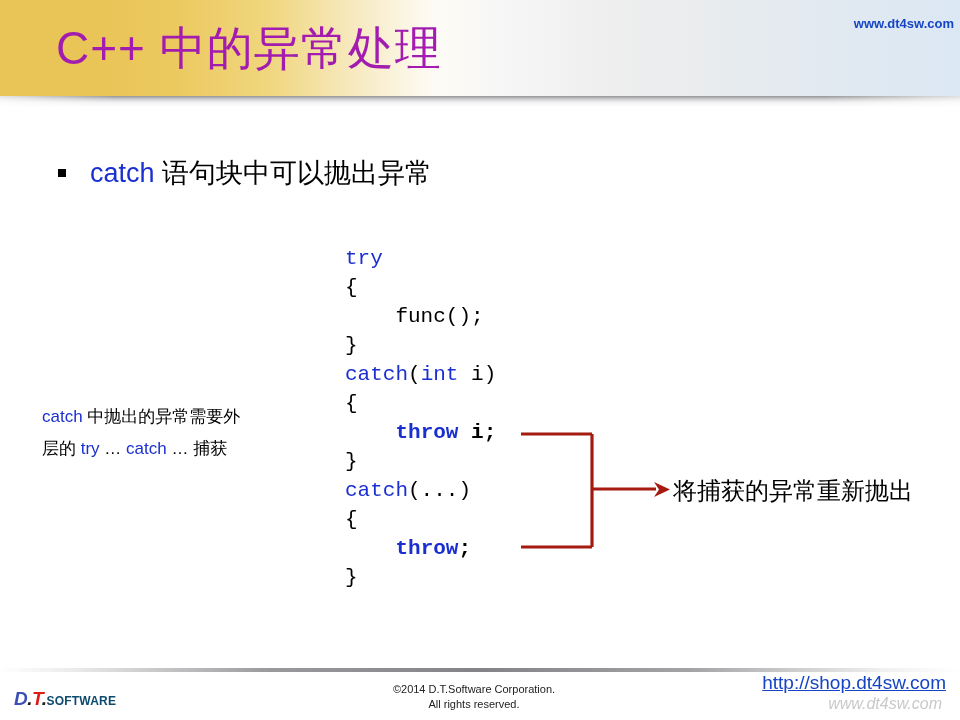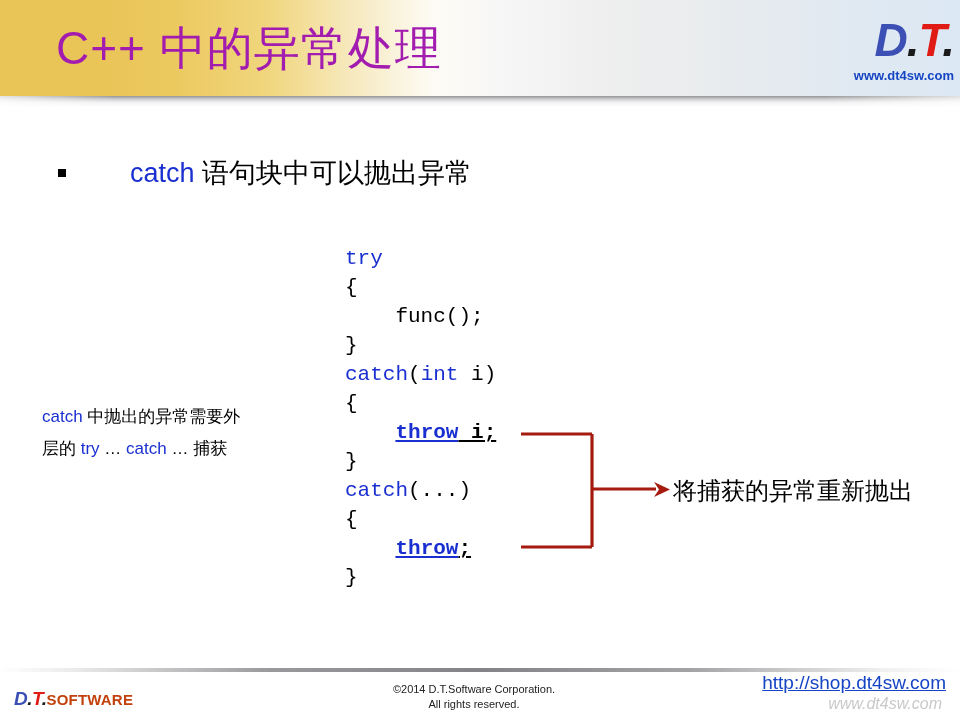--- a/index.html
+++ b/index.html
@@ -100,21 +100,20 @@
     margin-top: 2px;
   }
 
   
   .bullet-row {
     position: absolute;
     left: 58px;
     top: 156px;
     display: flex;
     align-items: baseline;
-    gap: 40px;
   }
   .bullet-marker {
     width: 8px;
     height: 8px;
     background: #000000;
     display: inline-block;
     margin-right: 24px;
     position: relative;
     top: -5px;
     flex: 0 0 auto;
@@ -134,21 +133,21 @@
     top: 244px;
     font-family: "Liberation Mono", "DejaVu Sans Mono", monospace;
     font-size: 21px;
     line-height: 29px;
     white-space: pre;
     color: #000000;
   }
   .code-line { white-space: pre; }
   .c-blue { color: #1a2fd0; }
   .c-black { color: #000000; }
-  .c-bold { font-weight: bold; text-decoration: underline; }
+  .c-bold { font-weight: bold; }
 
   
   .note-left {
     position: absolute;
     left: 42px;
     top: 401px;
     font-size: 17px;
     line-height: 32px;
     color: #000000;
     width: 280px;
@@ -192,23 +191,23 @@
     white-space: nowrap;
     font-family: "Liberation Sans", "DejaVu Sans", sans-serif;
   }
   .footer-logo .fl-mark {
     font-size: 19px;
     font-weight: bold;
     font-style: italic;
     letter-spacing: -0.5px;
   }
   .footer-logo .fl-word {
-    font-size: 15px;
-    font-weight: bold;
-    color: #c2410c;
+    font-size: 12px;
+    font-weight: bold;
+    color: #0c4a6e;
     letter-spacing: 0.2px;
   }
   .footer-copyright {
     position: absolute;
     left: 0;
     top: 682px;
     width: 948px;
     text-align: center;
     font-size: 11px;
     line-height: 15px;
@@ -238,21 +237,20 @@
 </style>
 </head>
 <body>
 
 <div class="slide-header"></div>
 <div class="header-shadow"></div>
 
 <div class="slide-title">C++ 中的异常处理</div>
 
 <div class="header-logo">
-  <div class="logo-mark"><span class="logo-d">D</span><span class="logo-dot">.</span><span class="logo-t">T</span><span class="logo-dot">.</span></div>
   <div class="logo-url">www.dt4sw.com</div>
 </div>
 
 <div class="bullet-row">
   <span class="bullet-marker"></span>
   <span class="bullet-text"><span class="kw-blue">catch</span><span> 语句块中可以抛出异常</span></span>
 </div>
 
 <div class="code-block" id="code-block"><div class="code-line"><span class="c-blue">try</span></div><div class="code-line"><span class="c-black">{</span></div><div class="code-line"><span class="c-black">    func();</span></div><div class="code-line"><span class="c-black">}</span></div><div class="code-line"><span class="c-blue">catch</span><span class="c-black">(</span><span class="c-blue">int</span><span class="c-black"> i)</span></div><div class="code-line"><span class="c-black">{</span></div><div class="code-line"><span class="c-black">    </span><span class="c-blue c-bold">throw</span><span class="c-black c-bold"> i;</span></div><div class="code-line"><span class="c-black">}</span></div><div class="code-line"><span class="c-blue">catch</span><span class="c-black">(...)</span></div><div class="code-line"><span class="c-black">{</span></div><div class="code-line"><span class="c-black">    </span><span class="c-blue c-bold">throw</span><span class="c-black c-bold">;</span></div><div class="code-line"><span class="c-black">}</span></div></div>
 

